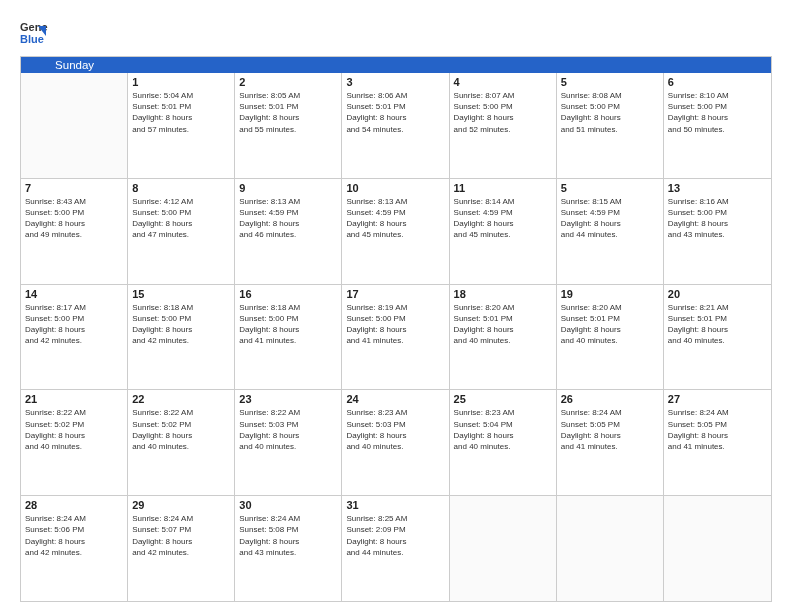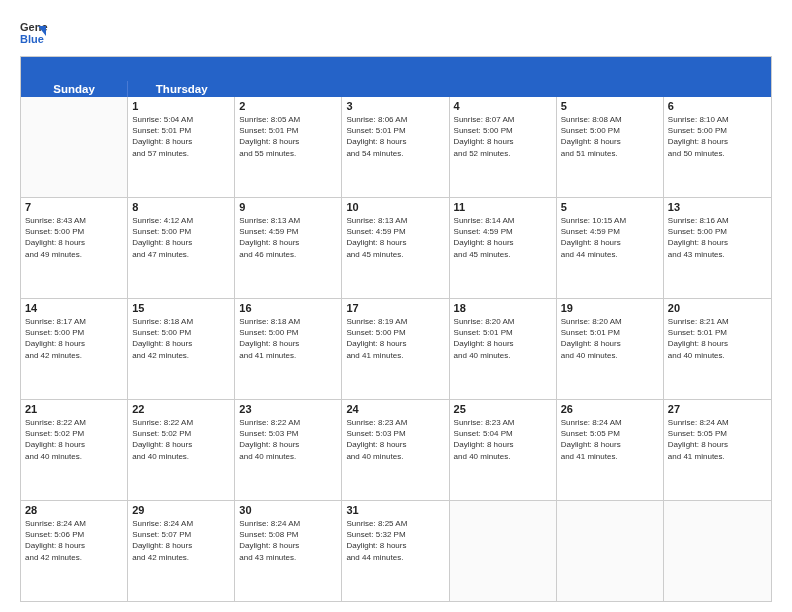--- a/index.html
+++ b/index.html
@@ -52,25 +52,24 @@
       border: 1px solid #ccc;
     }
     .cal-header {
       display: grid;
       grid-template-columns: repeat(7, 1fr);
       background: #2563c8;
     }
     .cal-header-cell {
       color: #fff;
       font-size: 11.5px;
-      font-weight: bold;
+      font-weight: normal;
       padding: 2px 4px;
       text-align: center;
       border-right: 1px solid #4a7ad4;
-      margin-top: 24px;
     }
     .cal-header-cell:last-child { border-right: none; }
     .cal-body {
       flex: 1;
       display: flex;
       flex-direction: column;
     }
     .cal-row {
       display: grid;
       grid-template-columns: repeat(7, 1fr);
@@ -115,21 +114,20 @@
     </div>
     <div class="title-block">
       <div class="month-title"></div>
       <div class="subtitle"></div>
     </div>
   </div>
 
   <div class="calendar">
     <div class="cal-header">
     <div class="cal-header-cell">Sunday</div>
-        <div class="cal-header-cell">Thursday</div>
       </div>
     <div class="cal-body">
     <div class="cal-row">
           <div class="cal-cell empty"></div>
           <div class="cal-cell">
             <div class="day-num">1</div>
             <div class="cell-line">Sunrise: 5:04 AM</div>
             <div class="cell-line">Sunset: 5:01 PM</div>
             <div class="cell-line">Daylight: 8 hours</div>
             <div class="cell-line">and 57 minutes.</div>
@@ -201,21 +199,21 @@
           </div>
           <div class="cal-cell">
             <div class="day-num">11</div>
             <div class="cell-line">Sunrise: 8:14 AM</div>
             <div class="cell-line">Sunset: 4:59 PM</div>
             <div class="cell-line">Daylight: 8 hours</div>
             <div class="cell-line">and 45 minutes.</div>
           </div>
           <div class="cal-cell">
             <div class="day-num">5</div>
-            <div class="cell-line">Sunrise: 10:15 AM</div>
+            <div class="cell-line">Sunrise: 8:15 AM</div>
             <div class="cell-line">Sunset: 4:59 PM</div>
             <div class="cell-line">Daylight: 8 hours</div>
             <div class="cell-line">and 44 minutes.</div>
           </div>
           <div class="cal-cell">
             <div class="day-num">13</div>
             <div class="cell-line">Sunrise: 8:16 AM</div>
             <div class="cell-line">Sunset: 5:00 PM</div>
             <div class="cell-line">Daylight: 8 hours</div>
             <div class="cell-line">and 43 minutes.</div>
@@ -341,21 +339,21 @@
           <div class="cal-cell">
             <div class="day-num">30</div>
             <div class="cell-line">Sunrise: 8:24 AM</div>
             <div class="cell-line">Sunset: 5:08 PM</div>
             <div class="cell-line">Daylight: 8 hours</div>
             <div class="cell-line">and 43 minutes.</div>
           </div>
           <div class="cal-cell">
             <div class="day-num">31</div>
             <div class="cell-line">Sunrise: 8:25 AM</div>
-            <div class="cell-line">Sunset: 5:32 PM</div>
+            <div class="cell-line">Sunset: 2:09 PM</div>
             <div class="cell-line">Daylight: 8 hours</div>
             <div class="cell-line">and 44 minutes.</div>
           </div>
           <div class="cal-cell empty"></div>
           <div class="cal-cell empty"></div>
           <div class="cal-cell empty"></div>
         </div>
       </div>
   </div>
 </div>

